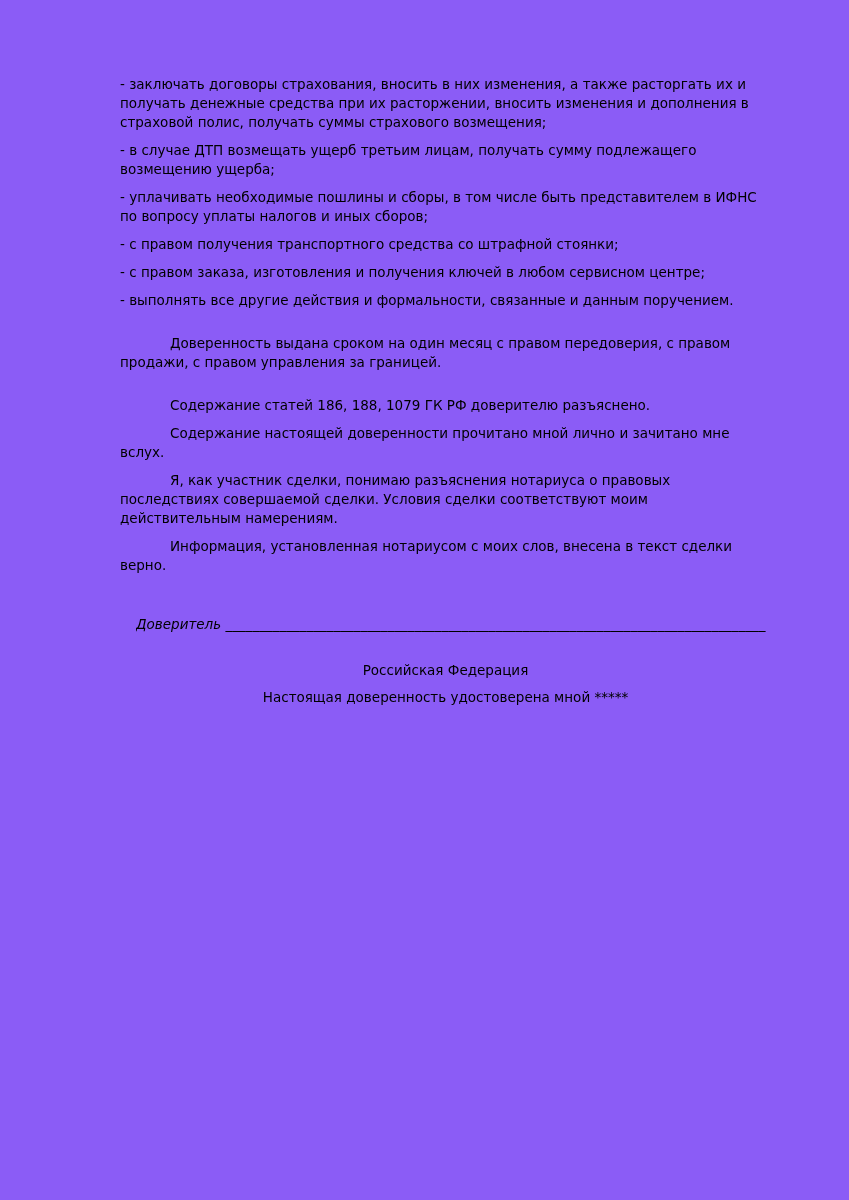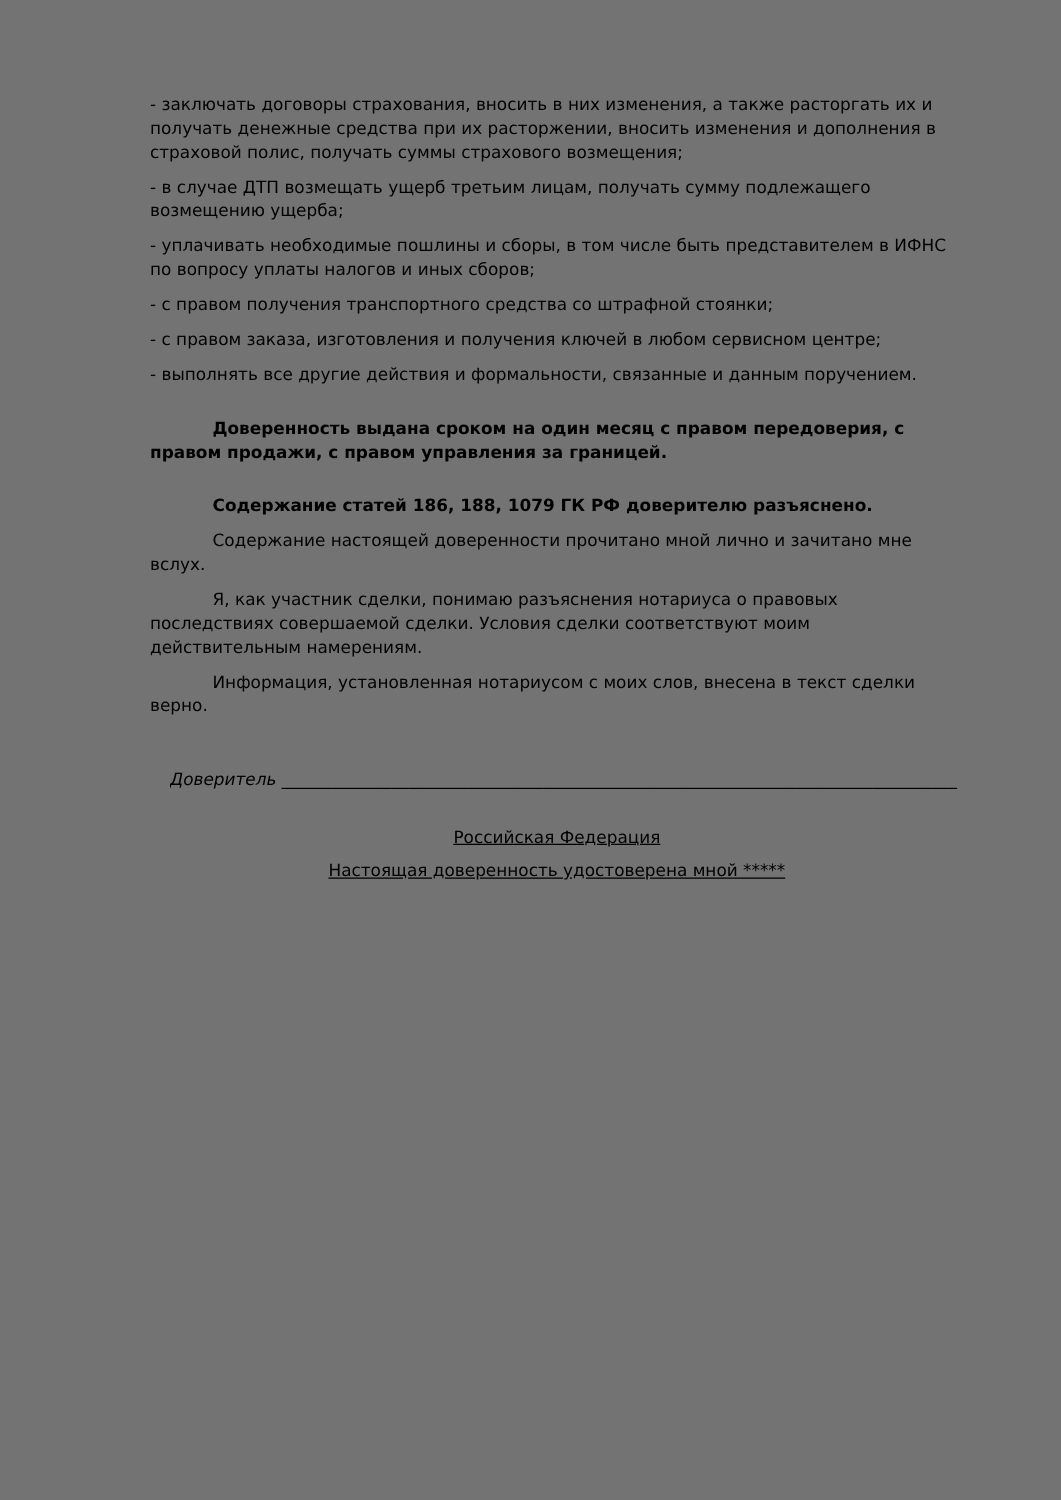--- a/index.html
+++ b/index.html
@@ -11,53 +11,52 @@
     width: 849px;
     height: 1200px;
     font-family: "DejaVu Sans", "Liberation Sans", sans-serif;
     color: #000000;
   }
   .page {
     box-sizing: border-box;
     width: 849px;
     height: 1200px;
     padding: 75px 78px 40px 120px;
-    background: #737373;
+    background: #8b5cf6;
     overflow: hidden;
   }
   .para {
     margin: 0 0 9px 0;
     font-size: 13.5px;
     line-height: 19px;
     text-align: left;
   }
   .para.indent {
     text-indent: 50px;
   }
   .para.bold {
-    font-weight: bold;
+    font-weight: normal;
     margin-top: 24px;
   }
   .signature {
     margin: 40px 0 0 16px;
     font-size: 13.5px;
     line-height: 19px;
     white-space: nowrap;
     overflow: hidden;
   }
   .sig-label {
     font-style: italic;
   }
   .sig-rule {
     letter-spacing: 0;
   }
   .footer {
     margin-top: 27px;
     text-align: center;
-    text-decoration: underline;
   }
   .footer p {
     margin: 0 0 8px 0;
     font-size: 13.5px;
     line-height: 19px;
   }
 </style>
 </head>
 <body>
 

